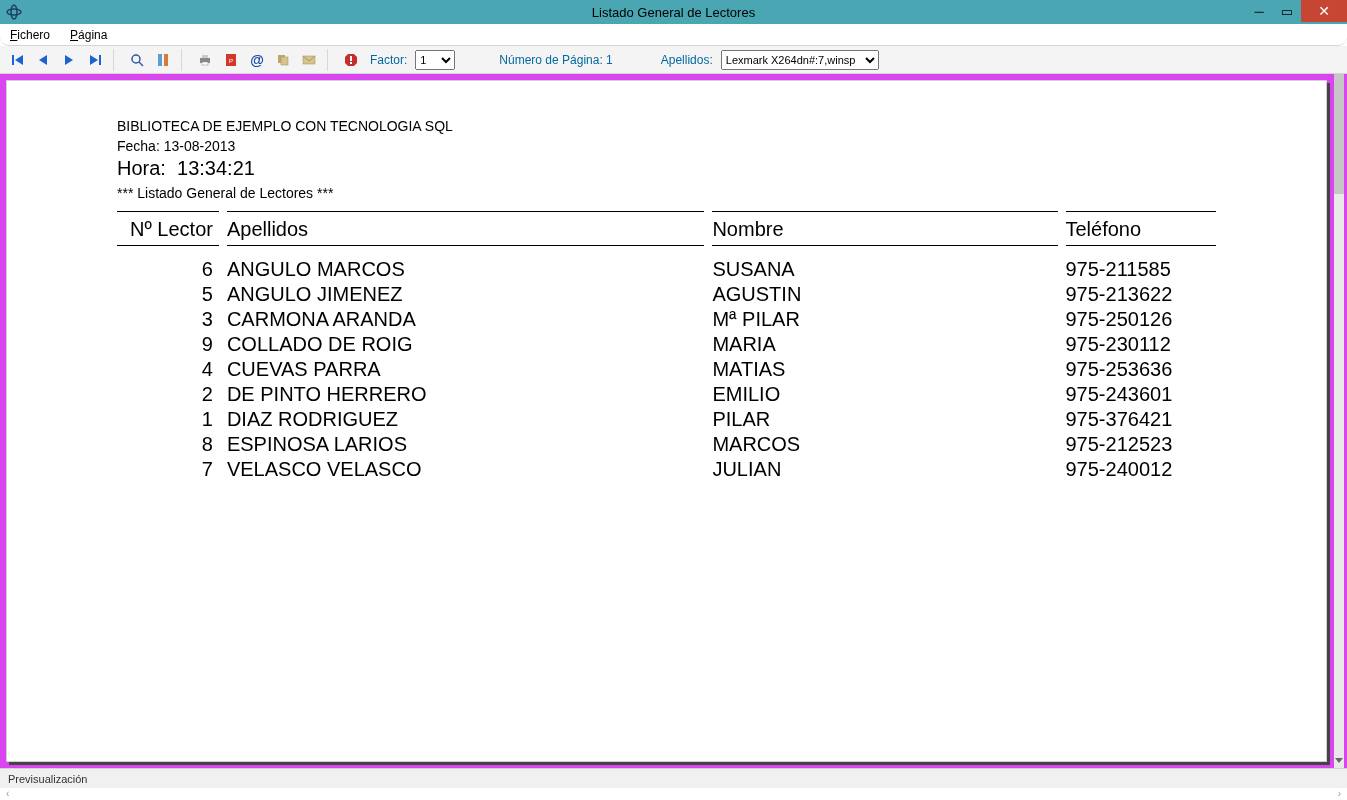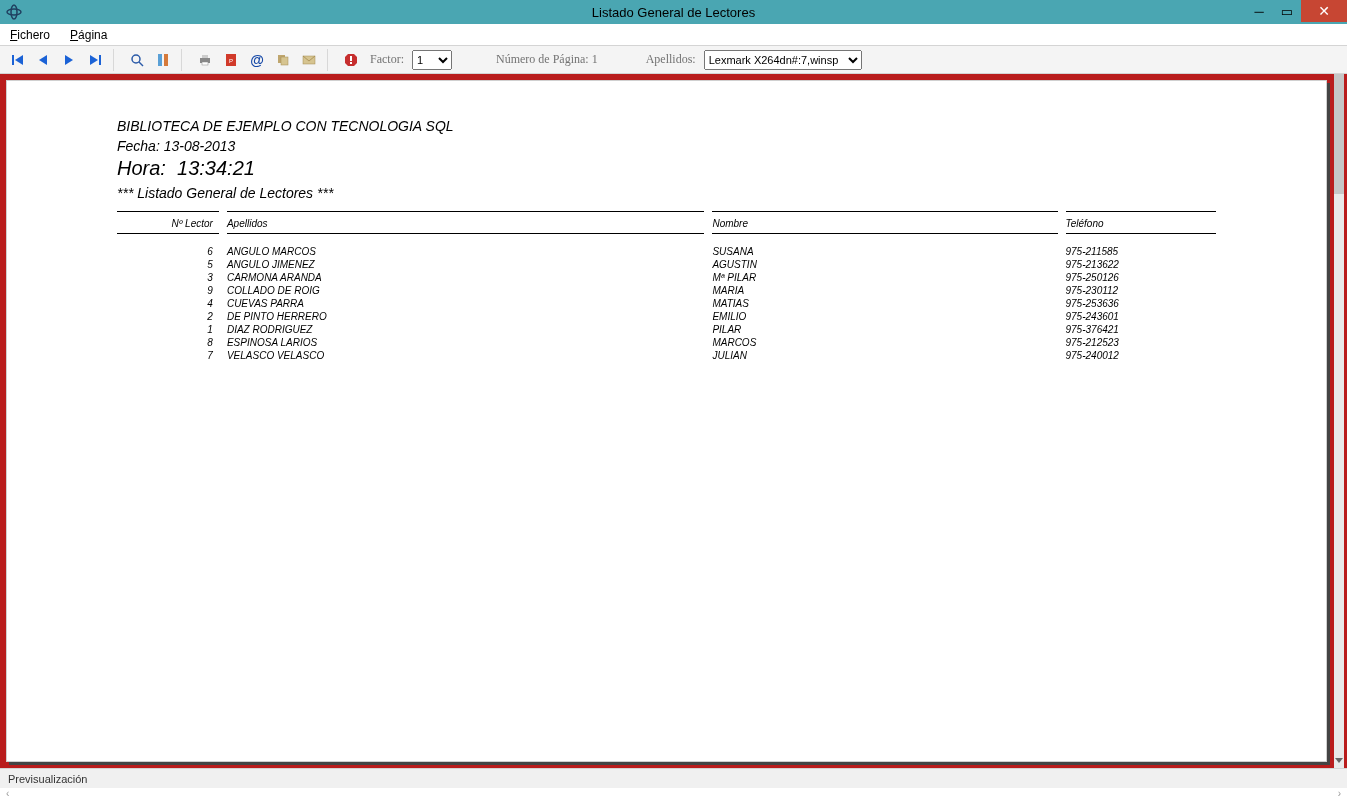--- a/index.html
+++ b/index.html
@@ -8,57 +8,57 @@
 
   
   .titlebar { height: 24px; background: #4aa6b2; color: #000; display: flex; align-items: center; justify-content: center; position: relative; }
   .titlebar .app-icon { position: absolute; left: 6px; top: 4px; width: 16px; height: 16px; }
   .titlebar .title-text { font-size: 13px; color: #000000; }
   .titlebar .win-controls { position: absolute; right: 0; top: 0; height: 24px; display: flex; }
   .titlebar .win-btn { height: 22px; width: 28px; display: flex; align-items: center; justify-content: center; font-size: 13px; color: #000; background: #4aa6b2; }
   .titlebar .win-btn.close { width: 46px; background: #c74633; color: #fff; font-size: 14px; }
 
   
-  .menubar { height: 22px; background: #fff; border-bottom: 1px solid #d4d4d4; display: flex; align-items: center; padding: 0 6px; font-size: 12px; gap: 12px; }
+  .menubar { height: 22px; background: #fff; border-bottom: 1px solid #d4d4d4; display: flex; align-items: center; padding: 0 6px; font-size: 12px; gap: 12px; border-radius: 9px; }
   .menubar .menu-item { padding: 2px 4px; cursor: default; }
   .menubar .menu-item .u { text-decoration: underline; }
 
   
   .toolbar { height: 28px; background: #f4f4f4; border-bottom: 1px solid #d4d4d4; display: flex; align-items: center; padding: 2px 6px; gap: 4px; font-size: 12px; }
   .toolbar .btn { width: 22px; height: 22px; display: flex; align-items: center; justify-content: center; border: 1px solid transparent; border-radius: 2px; }
   .toolbar .sep { width: 6px; height: 22px; border-left: 1px solid #d8d8d8; margin: 0 3px; }
-  .toolbar .label { padding: 0 4px; color: #737373; font-family: Liberation Serif, serif; }
+  .toolbar .label { padding: 0 4px; color: #0369a1; }
   .toolbar select { font-size: 11px; height: 20px; }
   .toolbar select.factor { width: 40px; }
   .toolbar select.printer { width: 158px; }
 
   
   .ar { width: 0; height: 0; }
   .ar-first { display:flex; align-items:center; }
   .ar-first .bar { width:2px; height:10px; background:#1b62d6; margin-right:1px; }
   .ar-left { border-top:5px solid transparent; border-bottom:5px solid transparent; border-right:8px solid #1b62d6; }
   .ar-right { border-top:5px solid transparent; border-bottom:5px solid transparent; border-left:8px solid #1b62d6; }
   .ar-last { display:flex; align-items:center; }
   .ar-last .bar { width:2px; height:10px; background:#1b62d6; margin-left:1px; }
 
   
-  .viewport { flex: 1; position: relative; background: #b91c1c; overflow: hidden; font-style: italic; }
+  .viewport { flex: 1; position: relative; background: #d946ef; overflow: hidden; }
   .viewport::after { content:""; position:absolute; top:0; right:3px; width:10px; height:100%; background:#e9e9e9; }
   .scroll-thumb { position:absolute; right:3px; top:0; width:10px; height:120px; background:#c6c6c6; z-index:2; }
   .scroll-arrow-down { position:absolute; right:3px; bottom:0; width:10px; height:16px; display:flex; align-items:center; justify-content:center; z-index:2; }
   .scroll-arrow-down .t { width:0; height:0; border-left:4px solid transparent; border-right:4px solid transparent; border-top:5px solid #666; }
 
   .page-container { position: absolute; left: 6px; right: 20px; top: 6px; bottom: 6px; background: #fff; border: 1px solid #d0d0d0; box-shadow: 3px 3px 0 #444; padding: 36px 110px 20px 110px; font-family: Arial, sans-serif; color: #000; overflow: hidden; }
 
   .report-header { font-size: 14px; line-height: 1.3; margin-bottom: 2px; }
   .report-date { font-size: 14px; line-height: 1.3; }
   .report-time { font-size: 20px; line-height: 1.3; }
   .report-title { font-size: 14px; margin: 4px 0 10px 0; }
 
-  .tbl { width: 100%; border-collapse: collapse; font-size: 10px; }
+  .tbl { width: 100%; border-collapse: collapse; font-size: 20px; }
   .tbl th { text-align: left; font-weight: normal; padding: 6px 4px 4px 4px; border-top: 1.5px solid #000; border-bottom: 1.5px solid #000; }
   .tbl th.num { text-align: right; width: 96px; padding-right: 10px; }
   .tbl th.apell { width: 440px; }
   .tbl th.nom { width: 320px; }
   .tbl th.tel { width: 140px; }
   .tbl td { padding: 1px 4px; }
   .tbl td.num { text-align: right; padding-right: 10px; }
   .tbl tbody tr:first-child td { padding-top: 12px; }
   .tbl th + th, .tbl td + td { }
 

